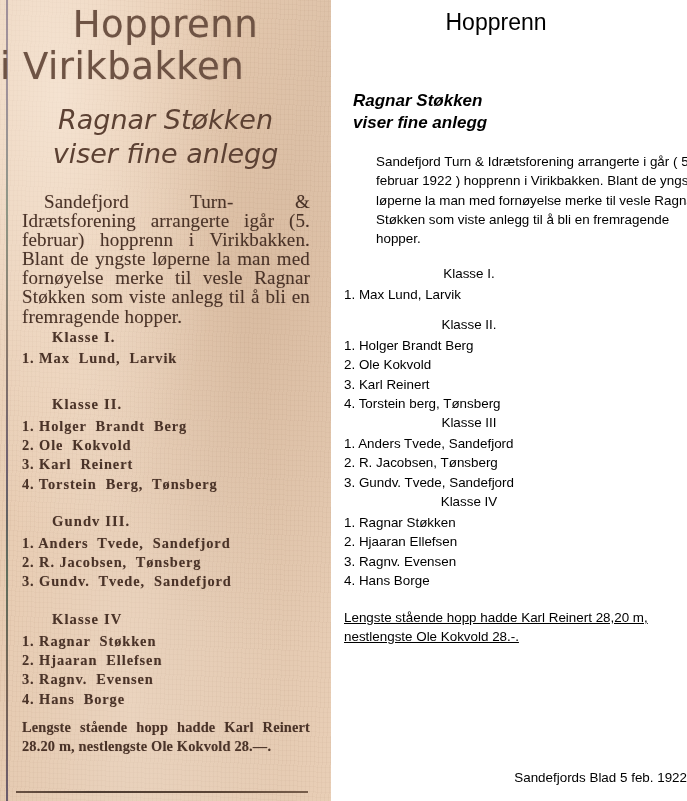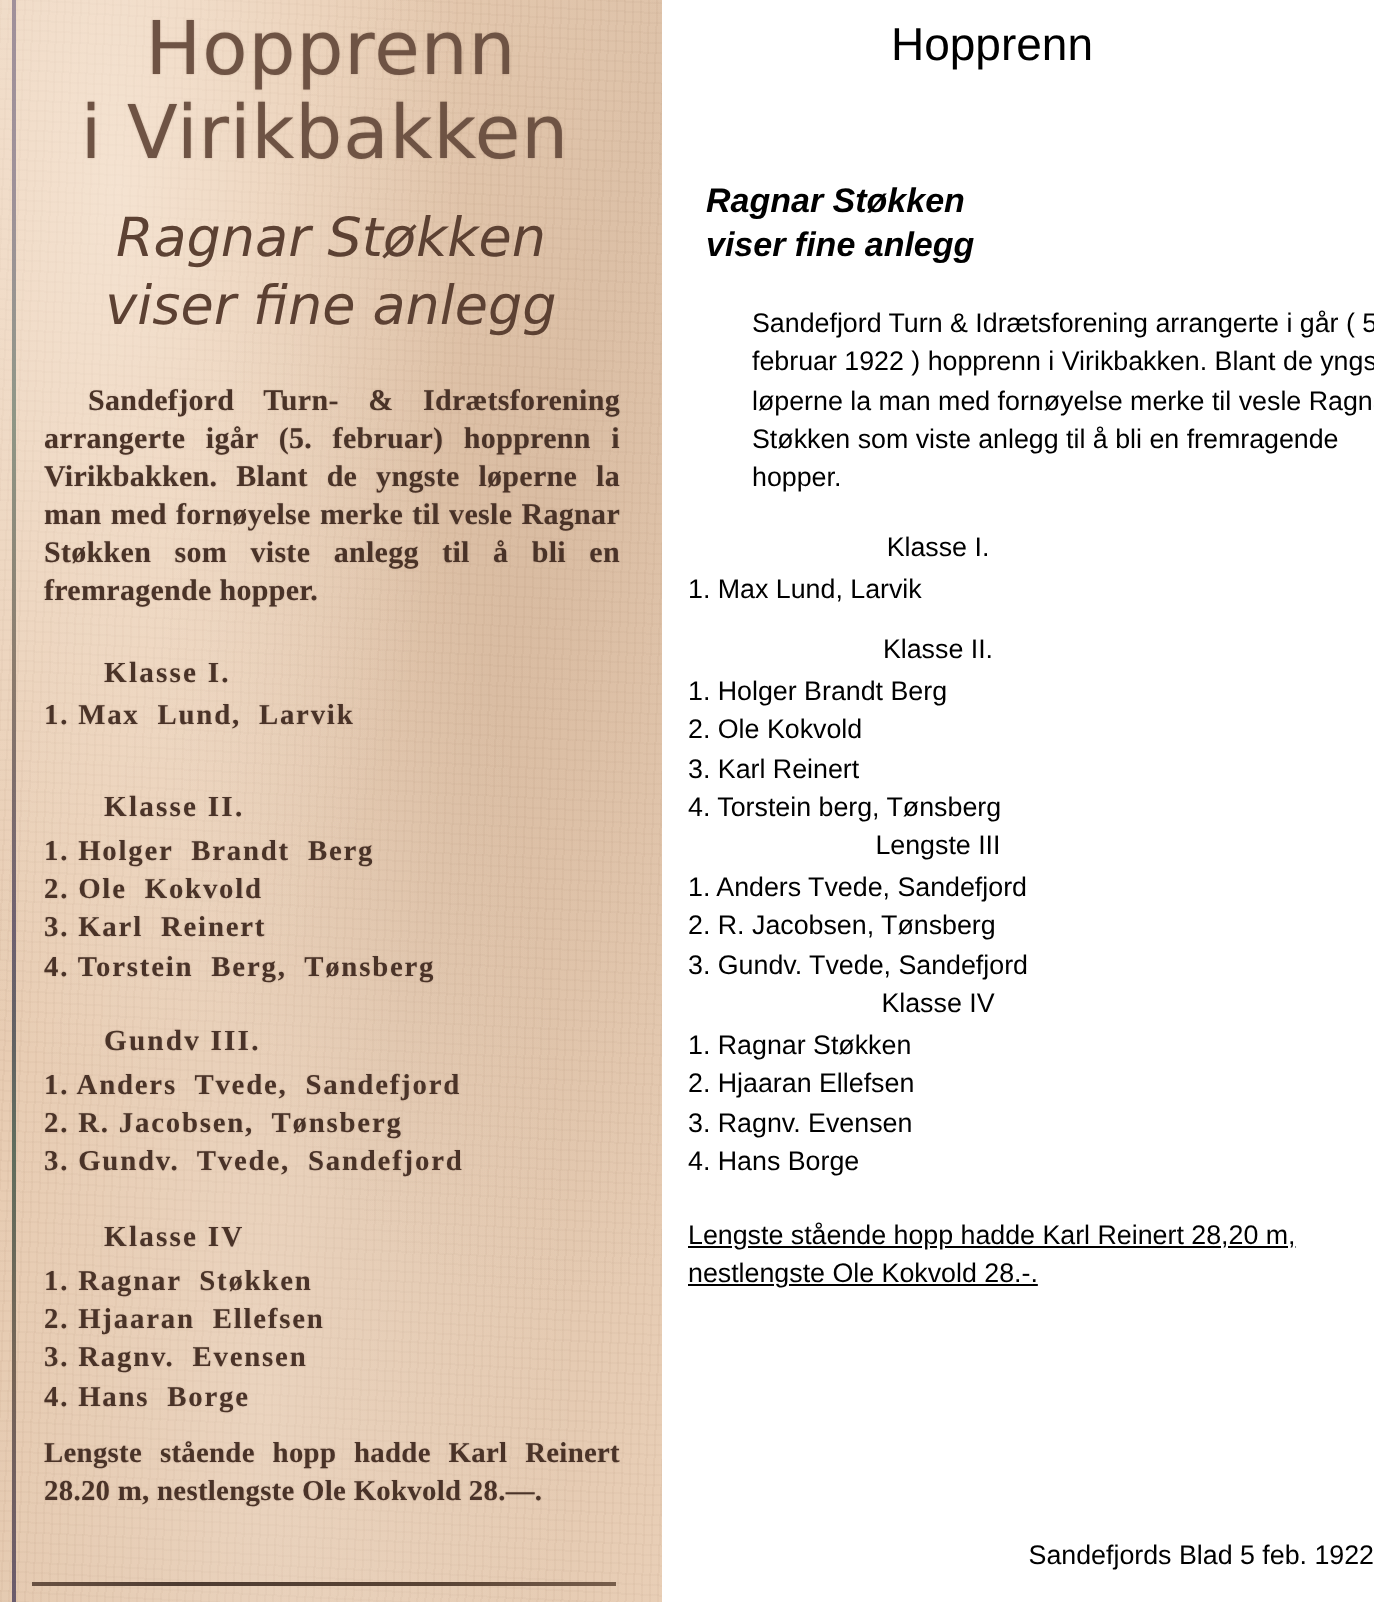--- a/index.html
+++ b/index.html
@@ -76,21 +76,20 @@
     text-shadow: 0 0 1px rgba(110,80,60,.35);
   }
   #np-title-1 {
     position: absolute; left: 0; top: 4px; width: 331px;
     text-align: center;
     font-size: 37px;
     line-height: 42px;
   }
   #np-title-2 {
     position: absolute; left: 0; top: 46px; width: 331px;
-    text-align: center;
     font-size: 37px;
     line-height: 42px;
     padding-right: 6px;
     box-sizing: border-box;
   }
   .np-sub {
     font-family: "DejaVu Sans", sans-serif;
     font-style: italic;
     font-weight: 400;
     color: #5c4133;
@@ -103,22 +102,22 @@
   }
   #np-sub-1 { top: 103px; }
   #np-sub-2 { top: 137px; }
 
   #np-body {
     position: absolute;
     left: 22px;
     top: 192px;
     width: 288px;
     font-family: "Liberation Serif", "DejaVu Serif", serif;
-    font-weight: 700;
-    font-size: 15px;
+    font-weight: 400;
+    font-size: 19px;
     line-height: 19.1px;
     color: #4a3328;
     text-align: justify;
     text-indent: 22px;
     letter-spacing: .15px;
     text-shadow: 0 0 .8px rgba(74,51,40,.28);
   }
 
   .np-klasse {
     position: absolute;
@@ -313,21 +312,21 @@
 
     <div class="tr-klasse" style="top:266px">Klasse I.</div>
     <div class="tr-list" style="top:285px">1. Max Lund, Larvik</div>
 
     <div class="tr-klasse" style="top:317px">Klasse II.</div>
     <div class="tr-list" style="top:336px">1. Holger Brandt Berg
 2. Ole Kokvold
 3. Karl Reinert
 4. Torstein berg, Tønsberg</div>
 
-    <div class="tr-klasse" style="top:415px">Lengste III</div>
+    <div class="tr-klasse" style="top:415px">Klasse III</div>
     <div class="tr-list" style="top:434px">1. Anders Tvede, Sandefjord
 2. R. Jacobsen, Tønsberg
 3. Gundv. Tvede, Sandefjord</div>
 
     <div class="tr-klasse" style="top:494px">Klasse IV</div>
     <div class="tr-list" style="top:513px">1. Ragnar Støkken
 2. Hjaaran Ellefsen
 3. Ragnv. Evensen
 4. Hans Borge</div>
 

